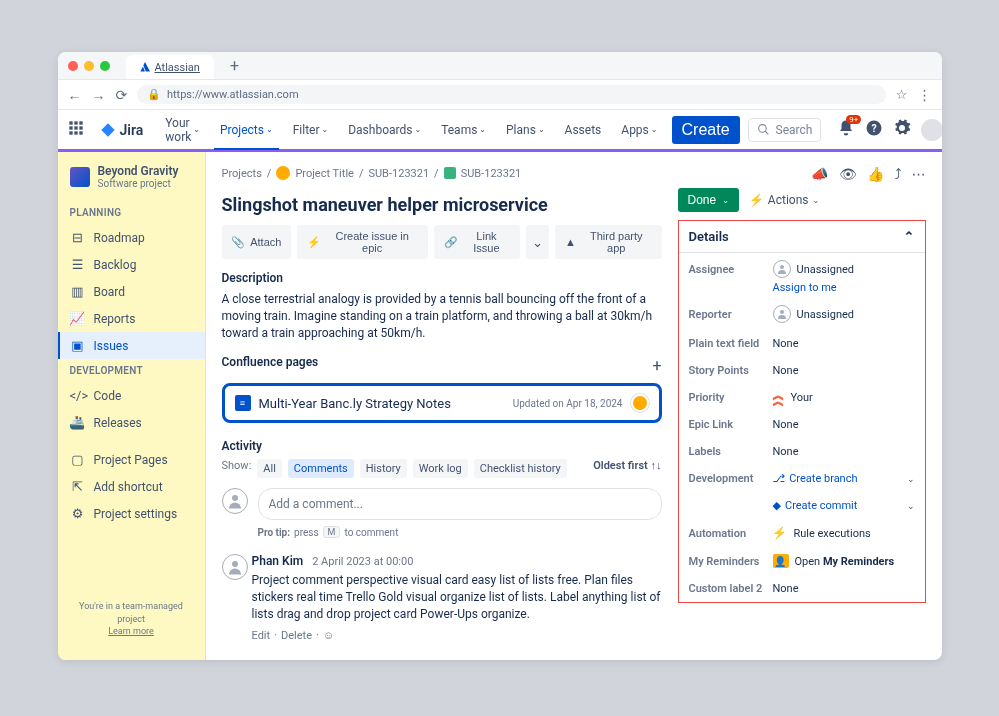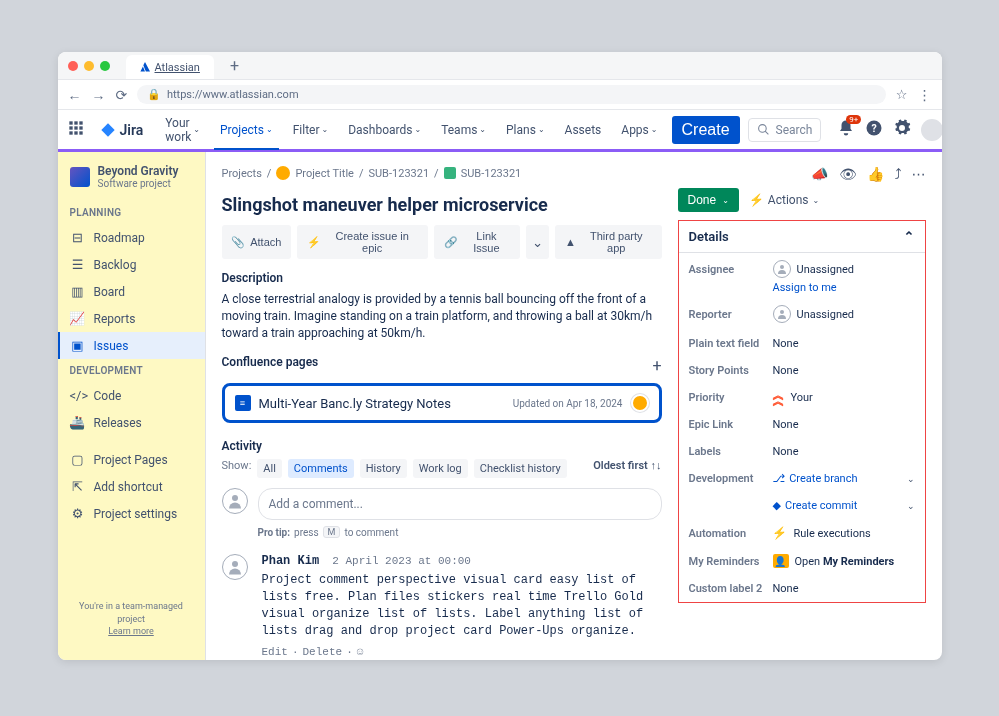--- a/index.html
+++ b/index.html
@@ -64,21 +64,21 @@
 .act-tab { padding: 3px 6px; background: #f4f5f7; border-radius: 3px; color: #42526e; cursor: pointer; }
 .act-tab.active { background: #deebff; color: #0052cc; }
 .show-lbl { color: #6b778c; }
 .sort-old { margin-left: auto; color: #42526e; font-weight:600; cursor: pointer; }
 .comment-box { display: flex; gap: 10px; margin-bottom: 6px; }
 .user-avatar { width: 26px; height: 26px; border-radius: 50%; background:#fff; border:1.5px solid #a5adba; display:flex; align-items:center; justify-content:center; flex-shrink: 0; }
 .user-avatar svg{width:18px;height:18px;}
 .comment-input { flex: 1; border: 1px solid #dfe1e6; border-radius: 14px; padding: 8px 10px; font-size: 12px; color: #6b778c; }
 .protip { font-size: 10px; color: #6b778c; margin-left: 36px; margin-bottom: 16px; display:flex; align-items:center; gap:4px;}
 .kbd { background: #f4f5f7; border: 1px solid #dfe1e6; border-radius: 3px; padding: 0 4px; font-size: 9px; }
-.comment-item { display: flex; gap: 14px; font-family: Liberation Mono, monospace; }
+.comment-item { display: flex; gap: 4px; }
 .comment-body { flex: 1; }
 .comment-head { font-size: 12px; margin-bottom: 4px; }
 .comment-head .name { font-weight: 600; color: #172b4d; margin-right:6px;}
 .comment-head .date { color: #6b778c; font-size: 11px;}
 .comment-text { font-size: 12px; color: #172b4d; line-height: 1.4; margin-bottom: 6px; }
 .comment-actions { font-size: 11px; color: #6b778c; display:flex; gap:4px; align-items:center;}
 .comment-actions span { cursor: pointer; }
 .status-row { display: flex; align-items: center; gap: 10px; margin-bottom: 8px; }
 .done-btn { background: #00875a; color: #fff; border: none; padding: 5px 10px; border-radius: 3px; font-size: 12px; display: flex; align-items: center; gap: 6px; cursor: pointer; }
 .actions-dd { color: #42526e; font-size: 12px; cursor: pointer; display:flex; align-items:center; gap:4px;}

